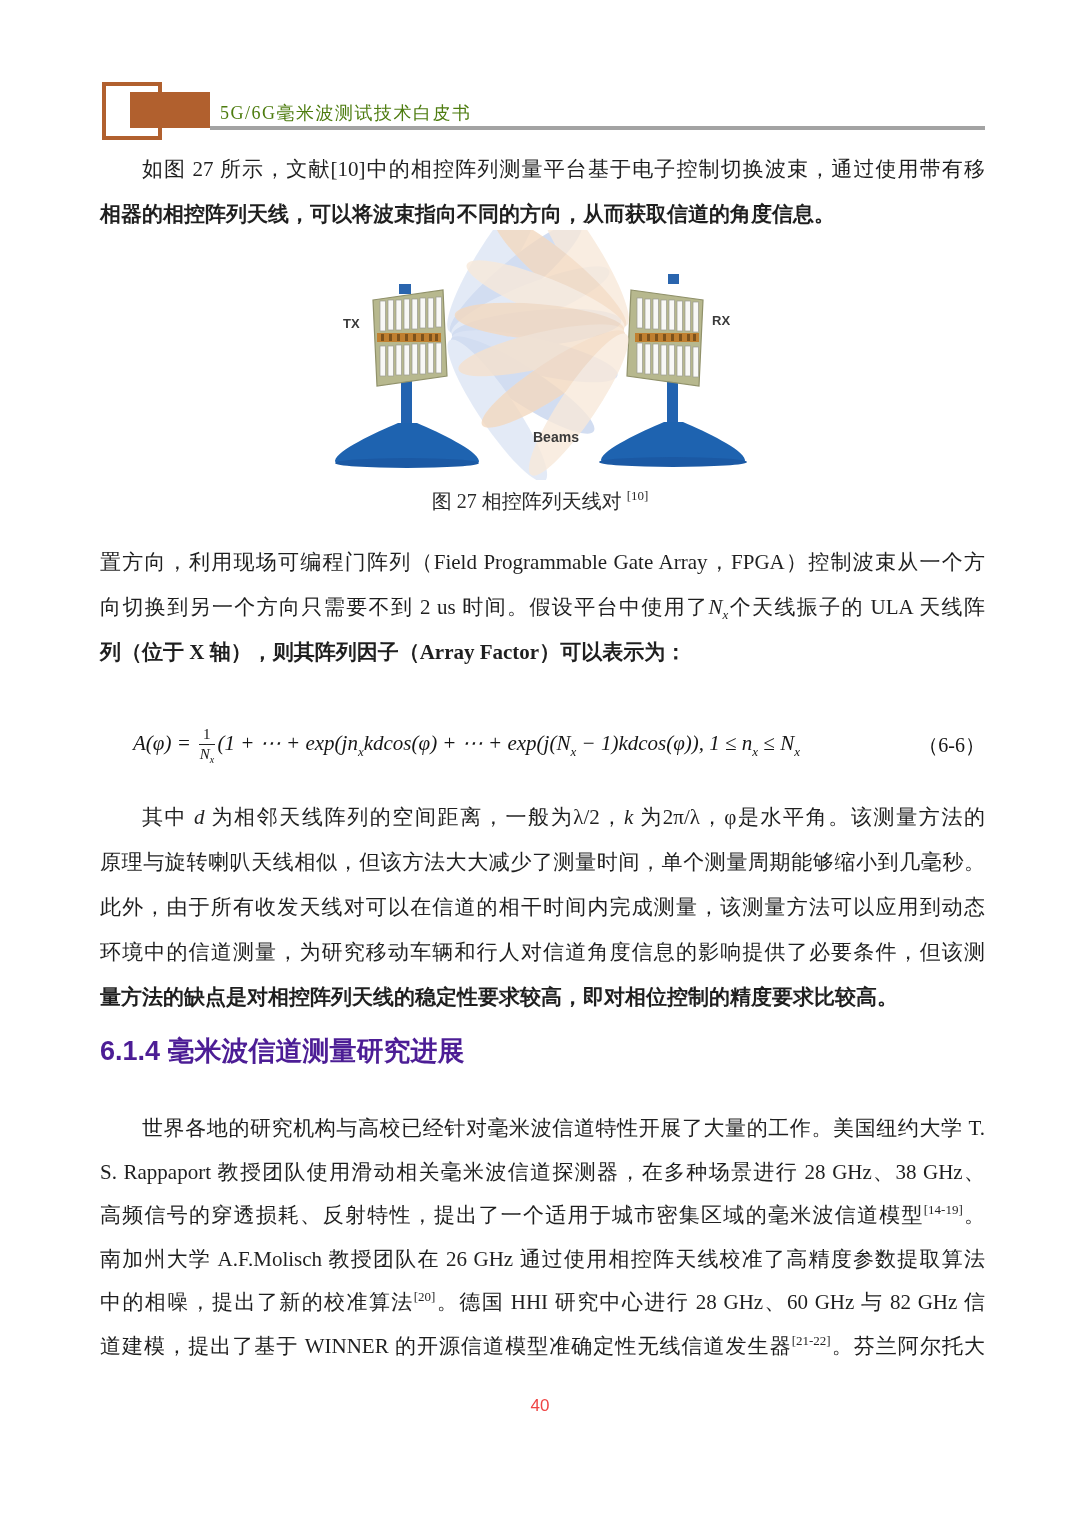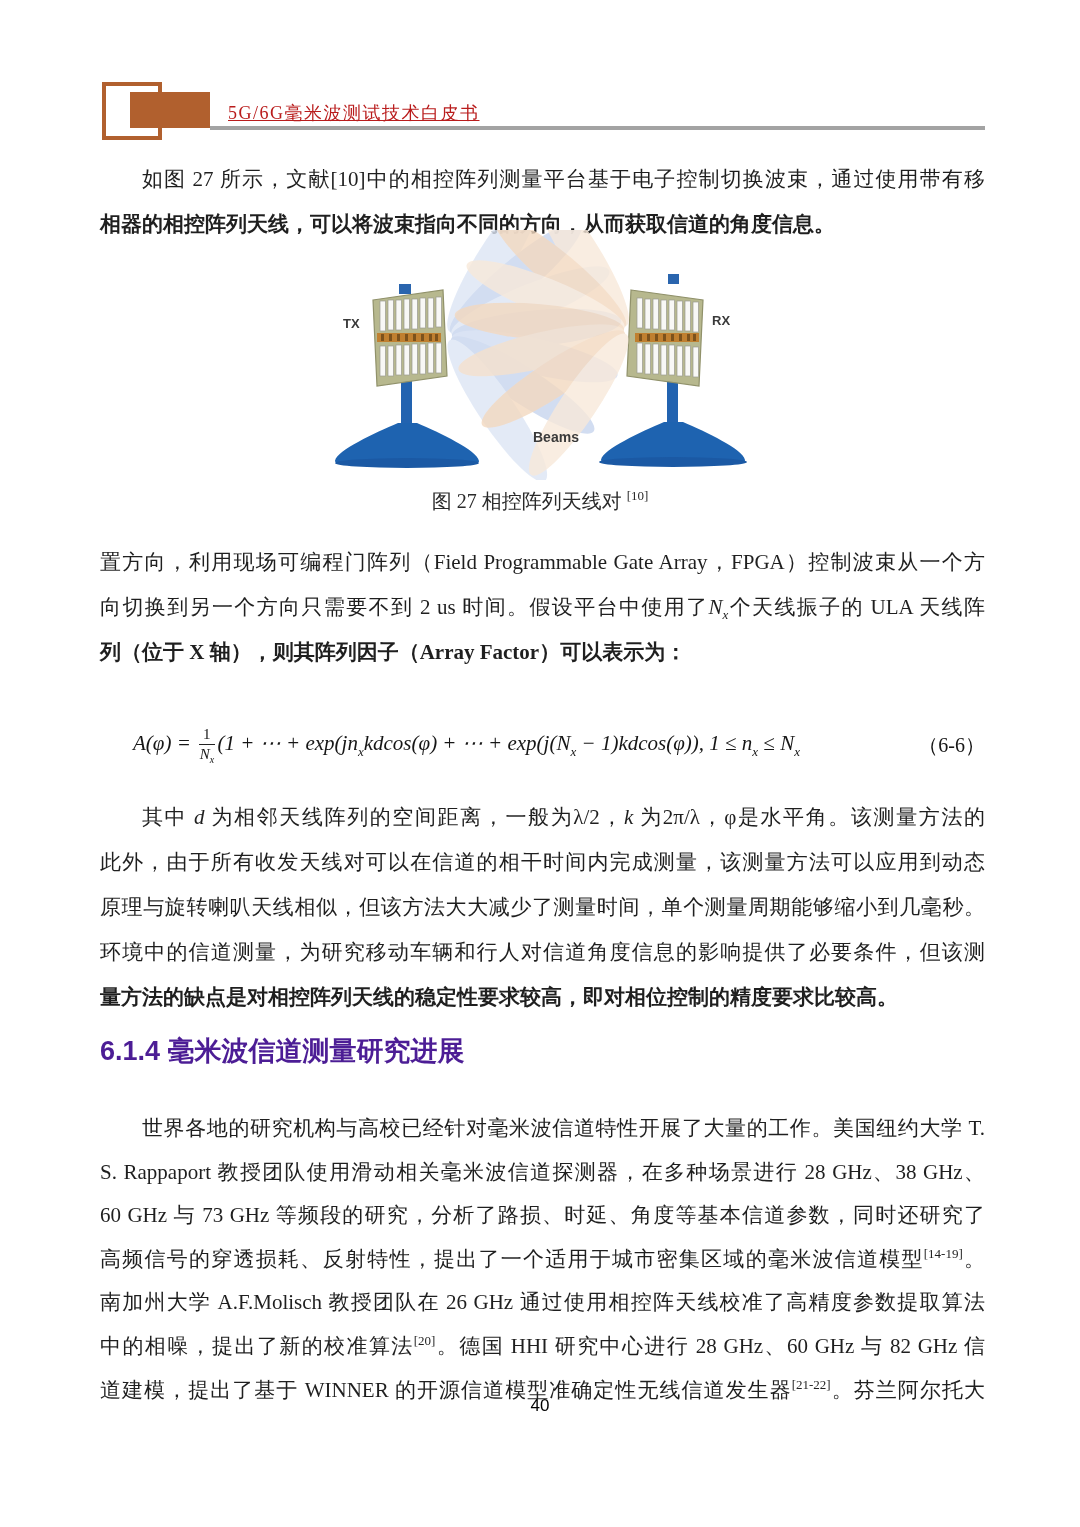--- a/index.html
+++ b/index.html
@@ -13,37 +13,37 @@
   
   .logo-outline {
     position:absolute; left:102px; top:82px; width:52px; height:50px;
     border:4px solid #b1602e; background:#ffffff; z-index:1;
   }
   .logo-fill {
     position:absolute; left:130px; top:92px; width:80px; height:36px;
     background:#b1602e; z-index:2;
   }
   .header-title {
-    position:absolute; left:228px; top:101px; font-size:18px;
-    color:#b91c1c; letter-spacing:1.5px; z-index:2; white-space:nowrap;text-decoration:underline;
+    position:absolute; left:220px; top:101px; font-size:18px;
+    color:#4d7c0f; letter-spacing:1.5px; z-index:2; white-space:nowrap;
   }
   .header-line {
     position:absolute; left:210px; top:126px; width:775px; height:4px;
     background:#a3a3a3; z-index:1;
   }
 
   
   .para { position:absolute; left:100px; width:885px; font-size:21px; }
   .tline {
     height:45px; line-height:45px;
     text-align:justify; text-align-last:justify;
   }
   .tline.ind  { text-indent:42px; }
   .tline.last { text-align-last:left;font-weight:bold; }
-  .para-p1 { top:157px; }
+  .para-p1 { top:147px; }
   .para-p2 { top:540px; }
   .para-p3 { top:795px; }
   .para-p4 { top:1107px; }
   .para-p4 .tline { height:43.6px; line-height:43.6px; }
 
   .seg-n   {}
   .seg-i   { font-style:italic; }
   .seg-sup { font-size:13px; vertical-align:super; line-height:0; }
   .seg-subi{ font-size:13px; vertical-align:sub; font-style:italic; line-height:0; }
 
@@ -72,21 +72,21 @@
   
   .heading {
     position:absolute; left:100px; top:1033px;
     font-family:"Liberation Sans","DejaVu Sans",sans-serif;
     font-weight:bold; font-size:27px; color:#4c1d95; white-space:nowrap;
   }
 
   
   .pagenum {
     position:absolute; left:0; top:1396px; width:1080px;
-    text-align:center; font-size:17px; color:#000000;
+    text-align:center; font-size:17px; color:#ef4444;
     font-family:"Liberation Sans","DejaVu Sans",sans-serif;
   }
 
   svg text.fig-label {
     font-family:"Liberation Sans","DejaVu Sans",sans-serif;
     font-weight:bold; fill:#3a3a3a;
   }
 </style>
 </head>
 <body>
@@ -217,32 +217,31 @@
   <div class="formula">
     <span class="formula-main"><span class="seg-i">A(φ) = </span><span class="frac">
           <span class="fnum">1</span>
           <span class="fden"><span class="seg-i">N</span><span class="sub">x</span></span>
         </span><span class="seg-i">(1 + ⋯ + exp(jn</span><span class="seg-subi">x</span><span class="seg-i">kdcos(φ) + ⋯ + exp(j(N</span><span class="seg-subi">x</span><span class="seg-i"> − 1)kdcos(φ)), 1 ≤ n</span><span class="seg-subi">x</span><span class="seg-i"> ≤ N</span><span class="seg-subi">x</span></span>
     <span class="formula-num">（6-6）</span>
   </div>
 
   <div class="para para-p3">
       <div class="tline ind"><span class="seg-n">其中 </span><span class="seg-i">d</span><span class="seg-n"> 为相邻天线阵列的空间距离，一般为λ/2，</span><span class="seg-i">k</span><span class="seg-n"> 为2π/λ，φ是水平角。该测量方法的</span></div>
+      <div class="tline"><span class="seg-n">原理与旋转喇叭天线相似，但该方法大大减少了测量时间，单个测量周期能够缩小到几毫秒。</span></div>
       <div class="tline"><span class="seg-n">此外，由于所有收发天线对可以在信道的相干时间内完成测量，该测量方法可以应用到动态</span></div>
-      <div class="tline"><span class="seg-n">原理与旋转喇叭天线相似，但该方法大大减少了测量时间，单个测量周期能够缩小到几毫秒。</span></div>
       <div class="tline"><span class="seg-n">环境中的信道测量，为研究移动车辆和行人对信道角度信息的影响提供了必要条件，但该测</span></div>
       <div class="tline last"><span class="seg-n">量方法的缺点是对相控阵列天线的稳定性要求较高，即对相位控制的精度要求比较高。</span></div>
     </div>
 
   <div class="heading">6.1.4 毫米波信道测量研究进展</div>
 
   <div class="para para-p4">
       <div class="tline ind"><span class="seg-n">世界各地的研究机构与高校已经针对毫米波信道特性开展了大量的工作。美国纽约大学 T.</span></div>
       <div class="tline"><span class="seg-n">S. Rappaport 教授团队使用滑动相关毫米波信道探测器，在多种场景进行 28 GHz、38 GHz、</span></div>
-      <div class="tline"><span class="seg-n">60 GHz 与 73 GHz  等频段的研究，分析了路损、时延、角度等基本信道参数，同时还研究了</span></div>
       <div class="tline"><span class="seg-n">高频信号的穿透损耗、反射特性，提出了一个适用于城市密集区域的毫米波信道模型</span><span class="seg-sup">[14-19]</span><span class="seg-n">。</span></div>
       <div class="tline"><span class="seg-n">南加州大学 A.F.Molisch 教授团队在 26 GHz 通过使用相控阵天线校准了高精度参数提取算法</span></div>
       <div class="tline"><span class="seg-n">中的相噪，提出了新的校准算法</span><span class="seg-sup">[20]</span><span class="seg-n">。德国 HHI 研究中心进行 28 GHz、60 GHz 与 82 GHz 信</span></div>
       <div class="tline"><span class="seg-n">道建模，提出了基于 WINNER 的开源信道模型准确定性无线信道发生器</span><span class="seg-sup">[21-22]</span><span class="seg-n">。芬兰阿尔托大</span></div>
     </div>
 
   <div class="pagenum">40</div>
 
 </div>
 

